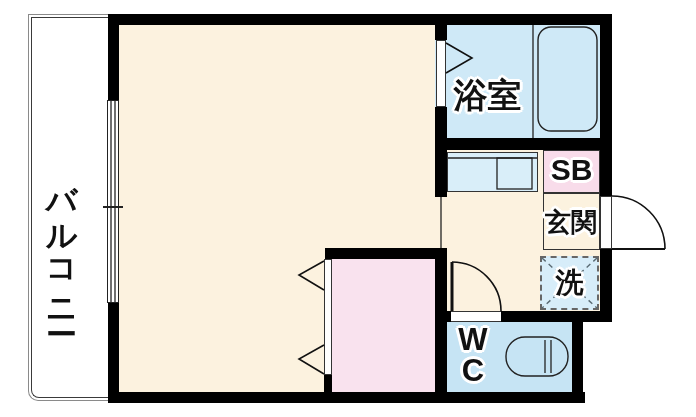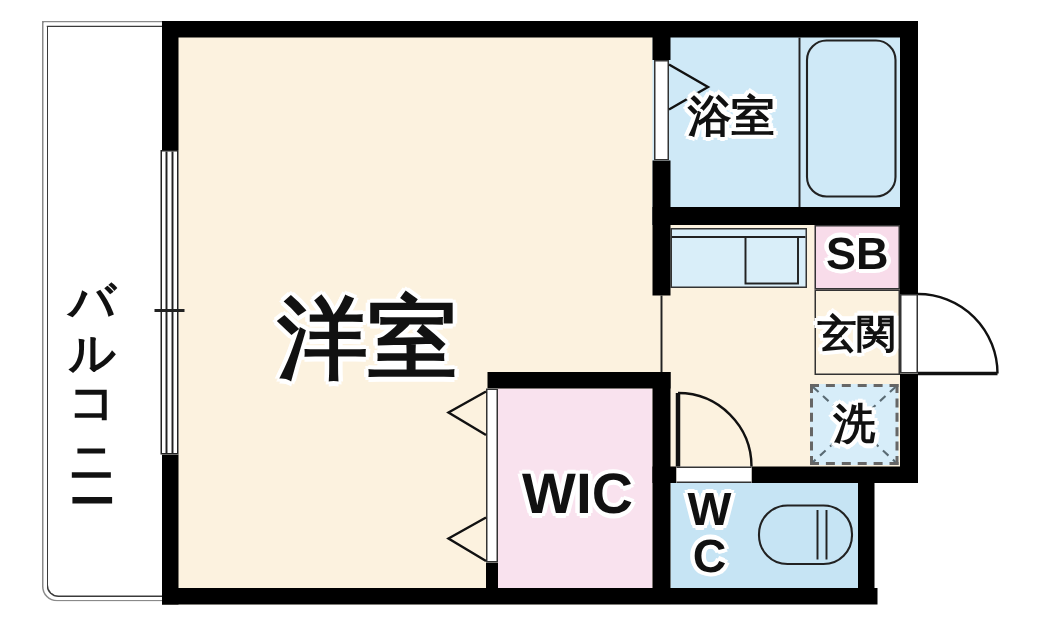--- a/index.html
+++ b/index.html
@@ -104,30 +104,28 @@
     <path class="arc" d="M452,262 A49,49 0 0 1 501,311"></path>
 
     <path class="arc" d="M612,196 A53,53 0 0 1 665,249"></path>
     <line class="arc" x1="612" y1="249" x2="665" y2="249" style="stroke-width:2.2;"></line>
 
     <line class="ln" x1="441" y1="197" x2="441" y2="248"></line>
   </svg>
 
   <div class="label vtext" style="left:46px;top:138px;height:210px;font-size:31px;letter-spacing:3px;">バルコニー</div>
 
-  <div class="label" style="left:130px;top:196px;width:230px;font-size:60px;">洋室</div>
 
-  <div class="label" style="left:440px;top:64px;width:95px;font-size:29px;text-align:center;">浴室</div>
+  <div class="label" style="left:440px;top:78px;width:95px;font-size:34px;text-align:center;">浴室</div>
 
   <div class="label" style="left:541px;top:209px;width:60px;font-size:26px;">玄関</div>
 
   <div class="label" style="left:543px;top:155px;width:57px;font-size:30px;">SB</div>
 
   <div class="label" style="left:540px;top:269px;width:59px;font-size:28px;">洗</div>
 
-  <div class="label" style="left:335px;top:311px;width:100px;font-size:38px;">WIC</div>
 
   <div class="label" style="left:453px;top:324px;width:40px;font-size:31px;">
     <span>W</span><br>
     <span>C</span>
   </div>
 
 </div>
 
 </body></html>

